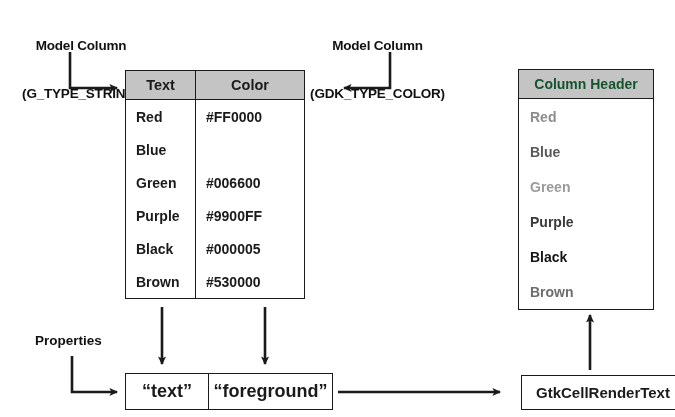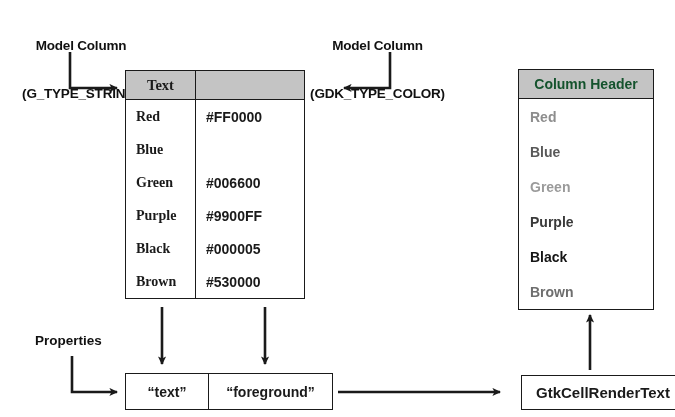--- a/index.html
+++ b/index.html
@@ -74,21 +74,20 @@
     display: flex;
     align-items: center;
     font-size: 14px;
     font-weight: bold;
     color: #1a1a1a;
   }
   .model-table .cell.c1 {
     width: 70px;
     border-right: 1.6px solid #1a1a1a;
     padding-left: 10px;
-    font-family: Liberation Serif, serif;
   }
   .model-table .cell.c2 {
     flex: 1;
     padding-left: 10px;
   }
   .model-table .row.header .cell {
     justify-content: center;
     padding-left: 0;
     font-size: 14.5px;
   }
@@ -133,21 +132,21 @@
     height: 37px;
     border: 1.8px solid #1a1a1a;
     box-sizing: border-box;
     display: flex;
     background: #ffffff;
   }
   .props-box .pcell {
     display: flex;
     align-items: center;
     justify-content: center;
-    font-size: 14px;
+    font-size: 18px;
     font-weight: bold;
     box-sizing: border-box;
     color: #1a1a1a;
   }
   .props-box .pcell.p1 {
     width: 83px;
     border-right: 1.8px solid #1a1a1a;
   }
   .props-box .pcell.p2 { flex: 1; }
 
@@ -183,20 +182,21 @@
   <div class="anno" style="left:290px; top:6px; width:175px;">
     <span class="ln">Model Column</span>
     <span class="ln">(GDK_TYPE_COLOR)</span>
   </div>
 
   <div class="side-label" style="left:35px; top:333px;text-align:right;">Properties</div>
 
   <div class="model-table">
     <div class="row header">
       <div class="cell c1">Text</div>
+      <div class="cell c2">Color</div>
     </div>
     <div class="row">
       <div class="cell c1">Red</div>
       <div class="cell c2">#FF0000</div>
     </div>
     <div class="row">
       <div class="cell c1">Blue</div>
     </div>
     <div class="row">
       <div class="cell c1">Green</div>

